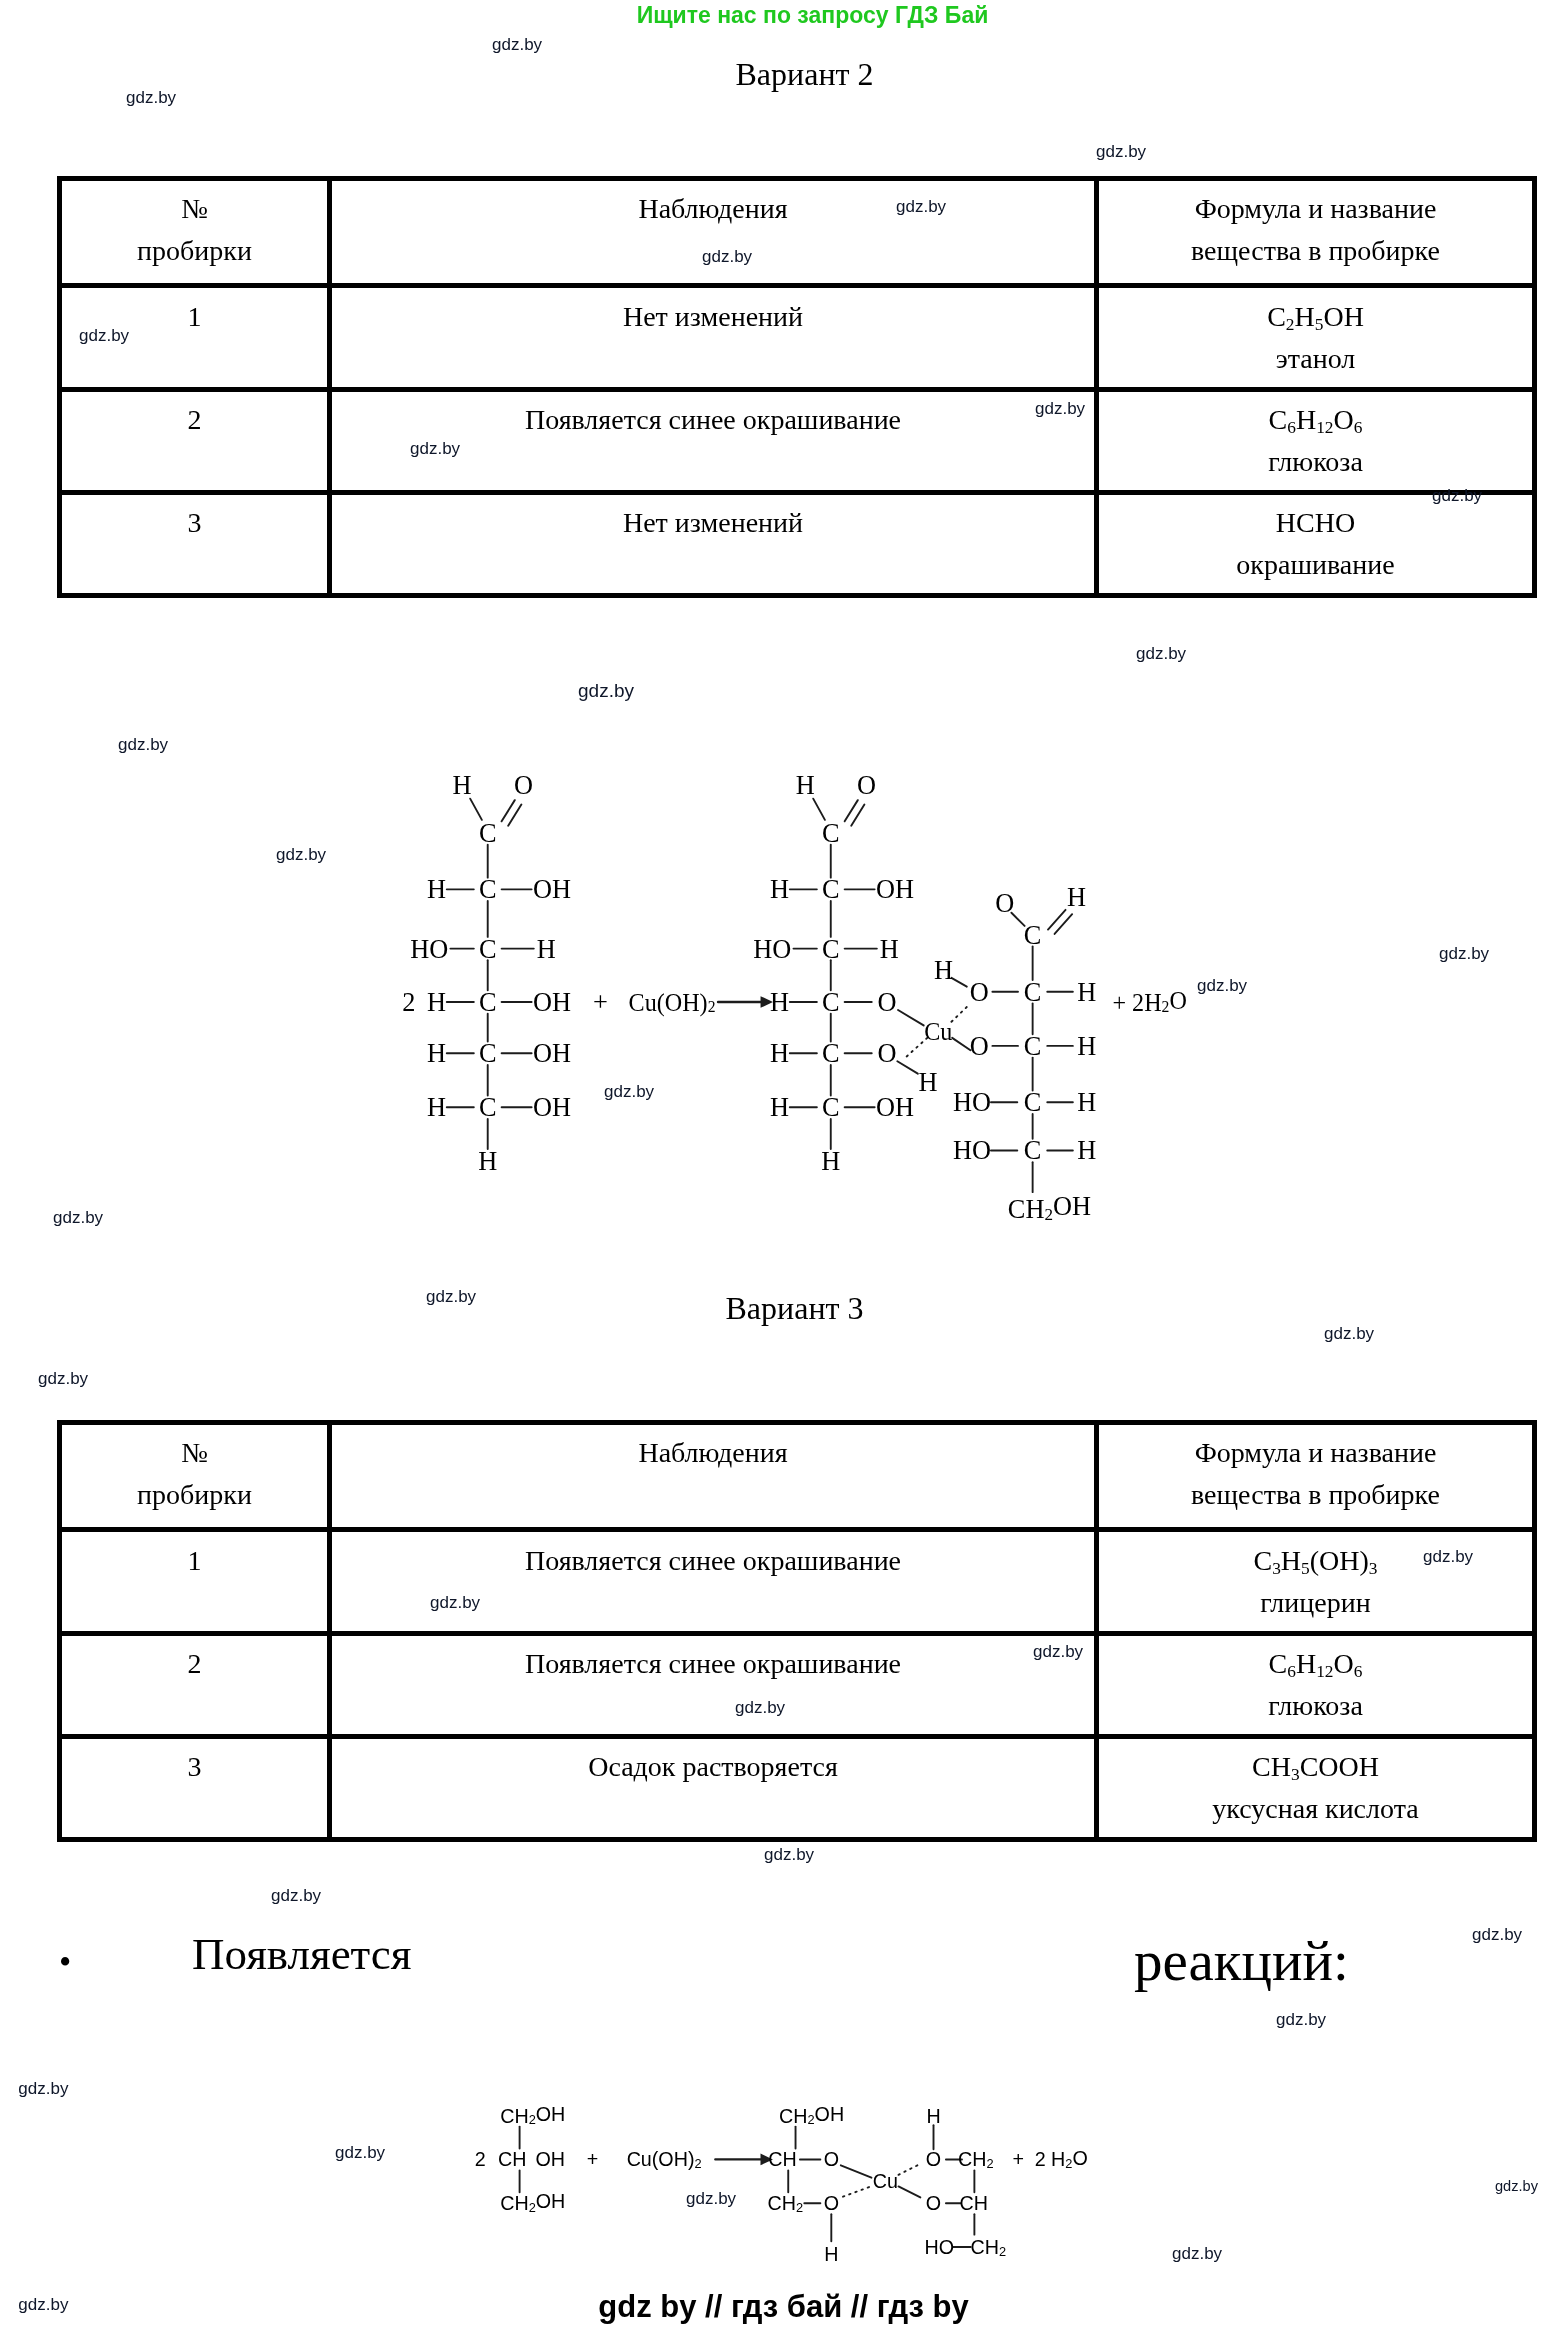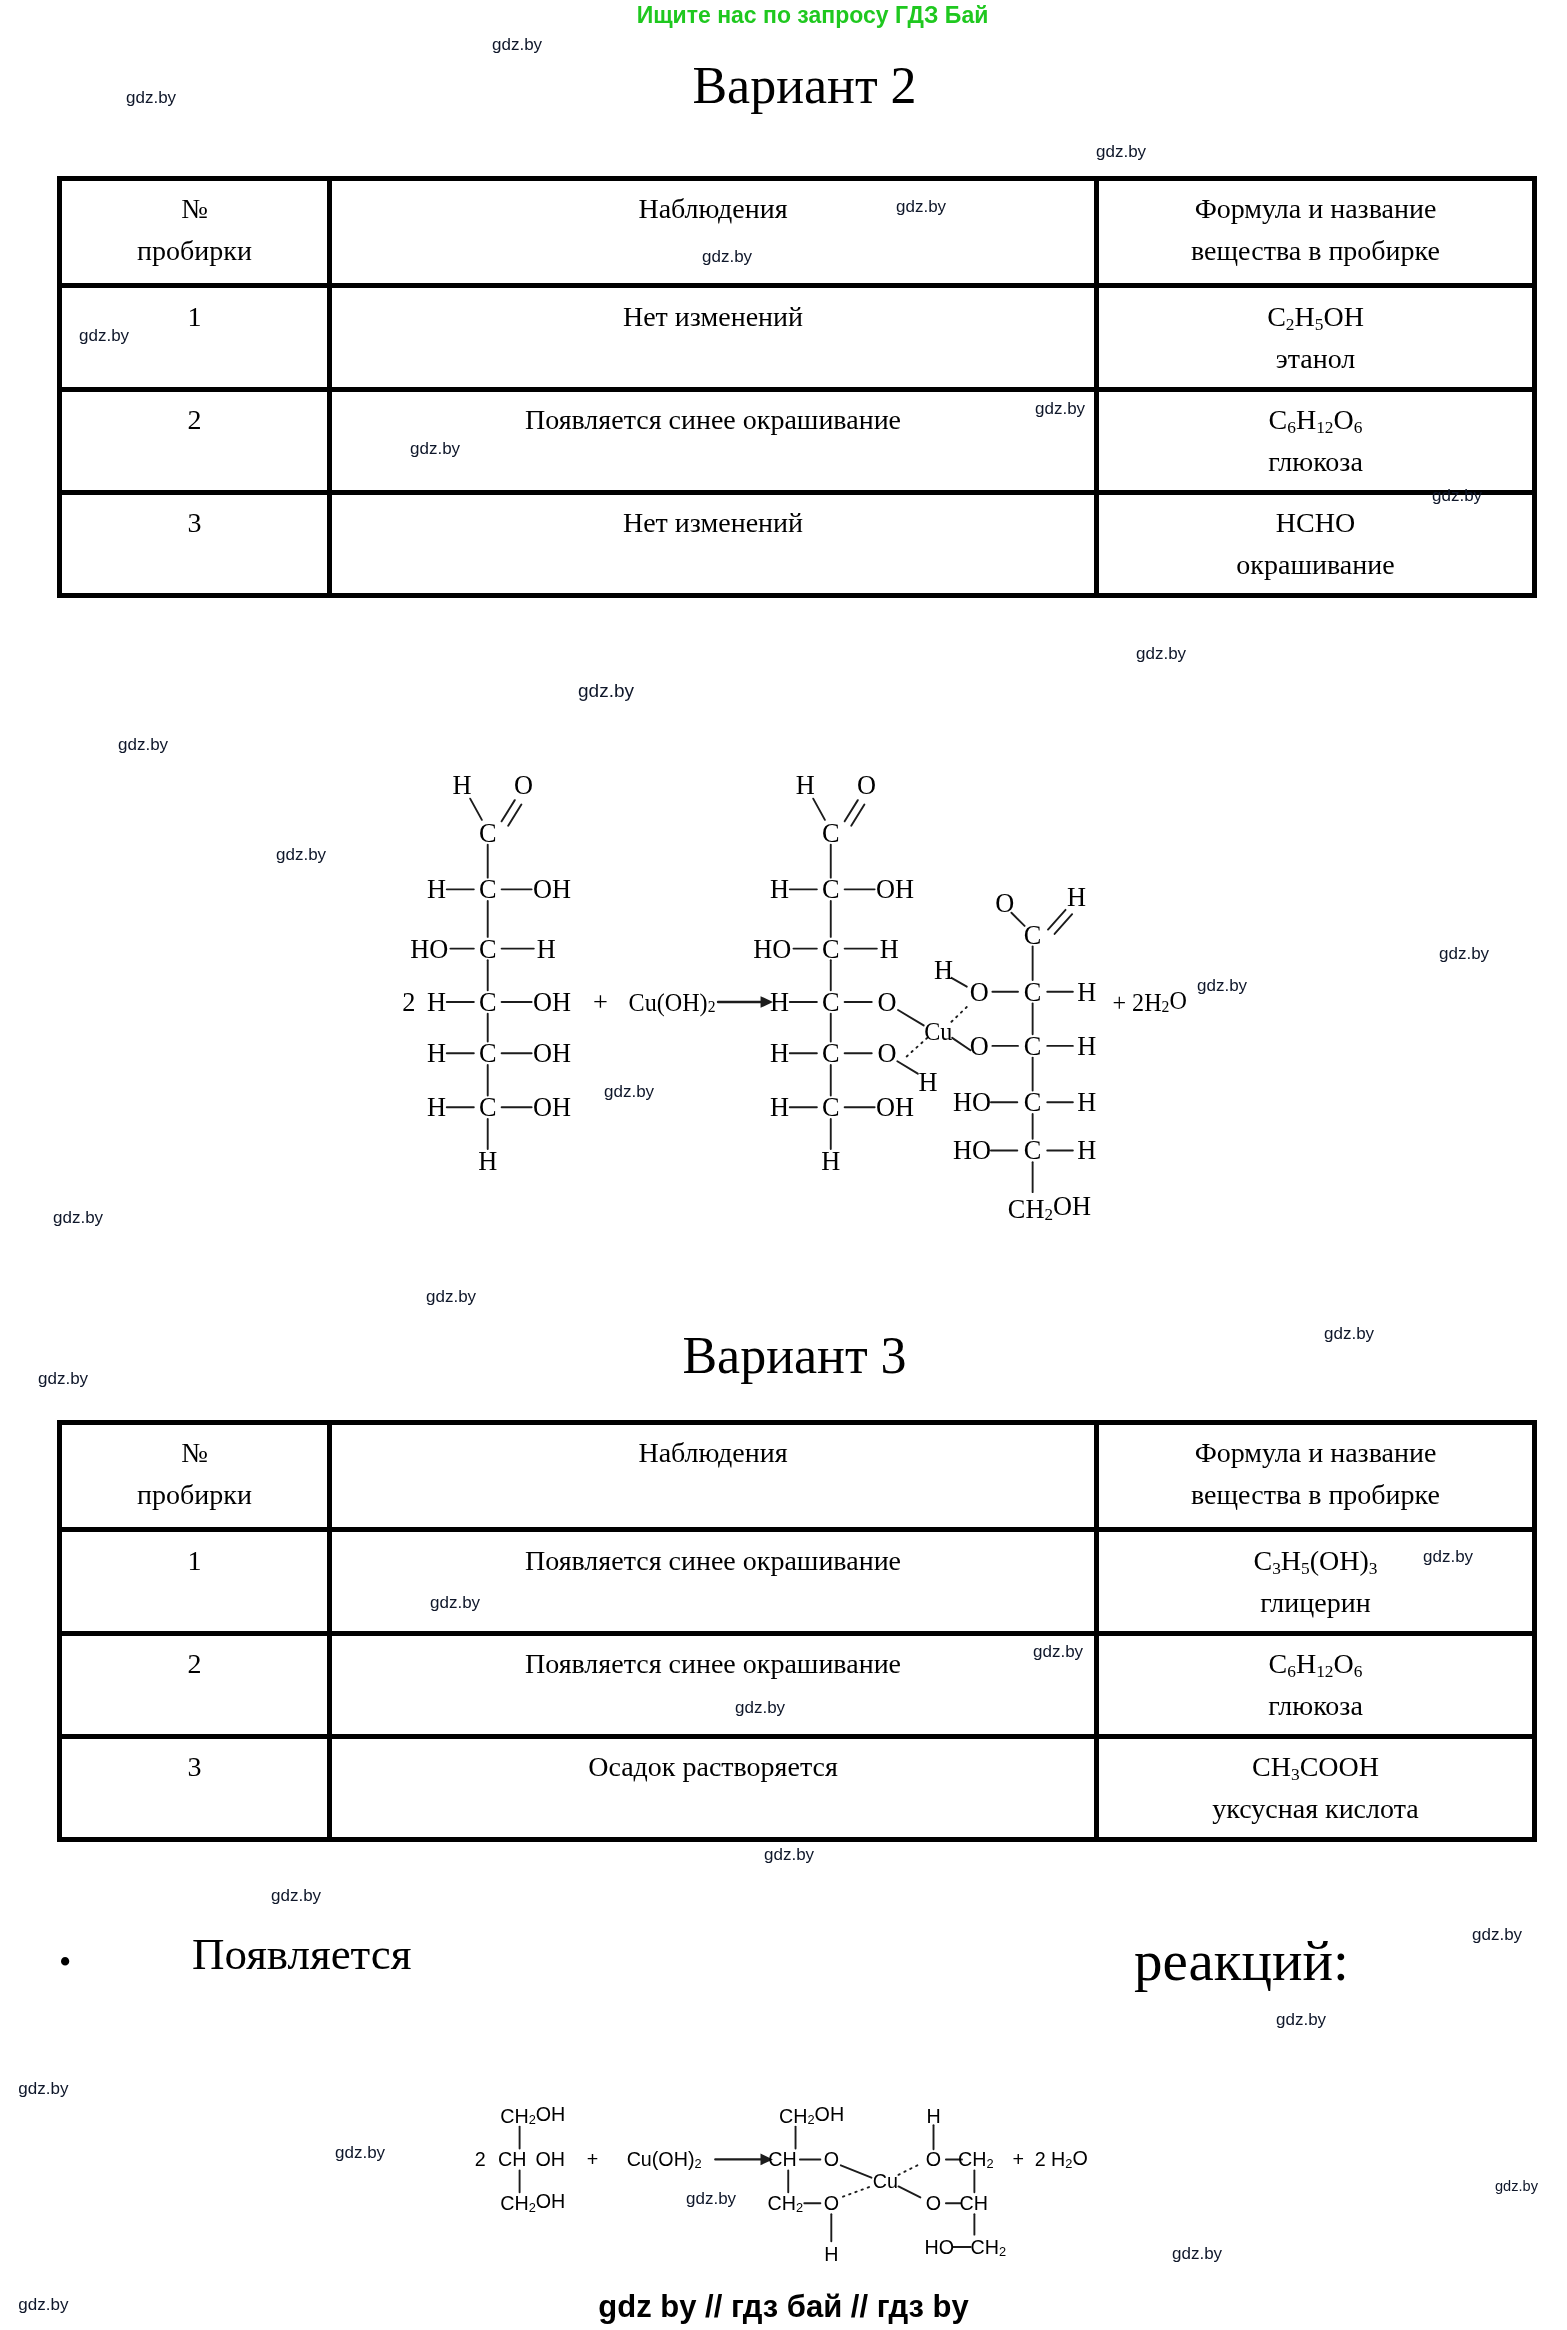--- a/index.html
+++ b/index.html
@@ -1,22 +1,22 @@
 <!DOCTYPE html>
 <html style="font-size:11.7px"><head>
 <meta charset="utf-8">
 <style>
   html,body{margin:0;padding:0;background:#fff;}
   .page{position:relative;width:1567px;height:2330px;background:#ffffff;overflow:hidden;
         font-family:"Liberation Serif",serif;color:#000;}
   .banner{position:absolute;top:1.5px;left:0;width:100%;text-align:center;
           font-family:"Liberation Sans",sans-serif;font-size:23px;font-weight:bold;padding-left:29px;}
-  .title{position:absolute;left:0;width:100%;text-align:center;font-size:52px;font-weight:normal;}
+  .title{position:absolute;left:0;width:100%;text-align:center;font-size:32px;font-weight:normal;}
   .title.t2{top:56px;text-indent:42px;}
-  .title.t3{top:1290px;text-indent:22px;margin-top:36px;}
+  .title.t3{top:1290px;text-indent:22px;}
   table.rtable{position:absolute;left:57px;width:1475px;border-collapse:collapse;table-layout:fixed;
           border:2.9px solid #000;font-size:28px;}
   table.rtable.t1{top:176px;}
   table.rtable.t2{top:1420px;}
   .rtable th,.rtable td{border:5.9px solid #000;vertical-align:top;text-align:center;
           font-weight:normal;padding:7.3px 4.4px 0 4.4px;line-height:1.5;}
   .rtable th{height:95px;}
   .rtable td{height:91px;}
   .fsub{font-size:0.62em;vertical-align:-0.22em;}
   .bullet-line{position:absolute;font-size:44px;white-space:nowrap;}

